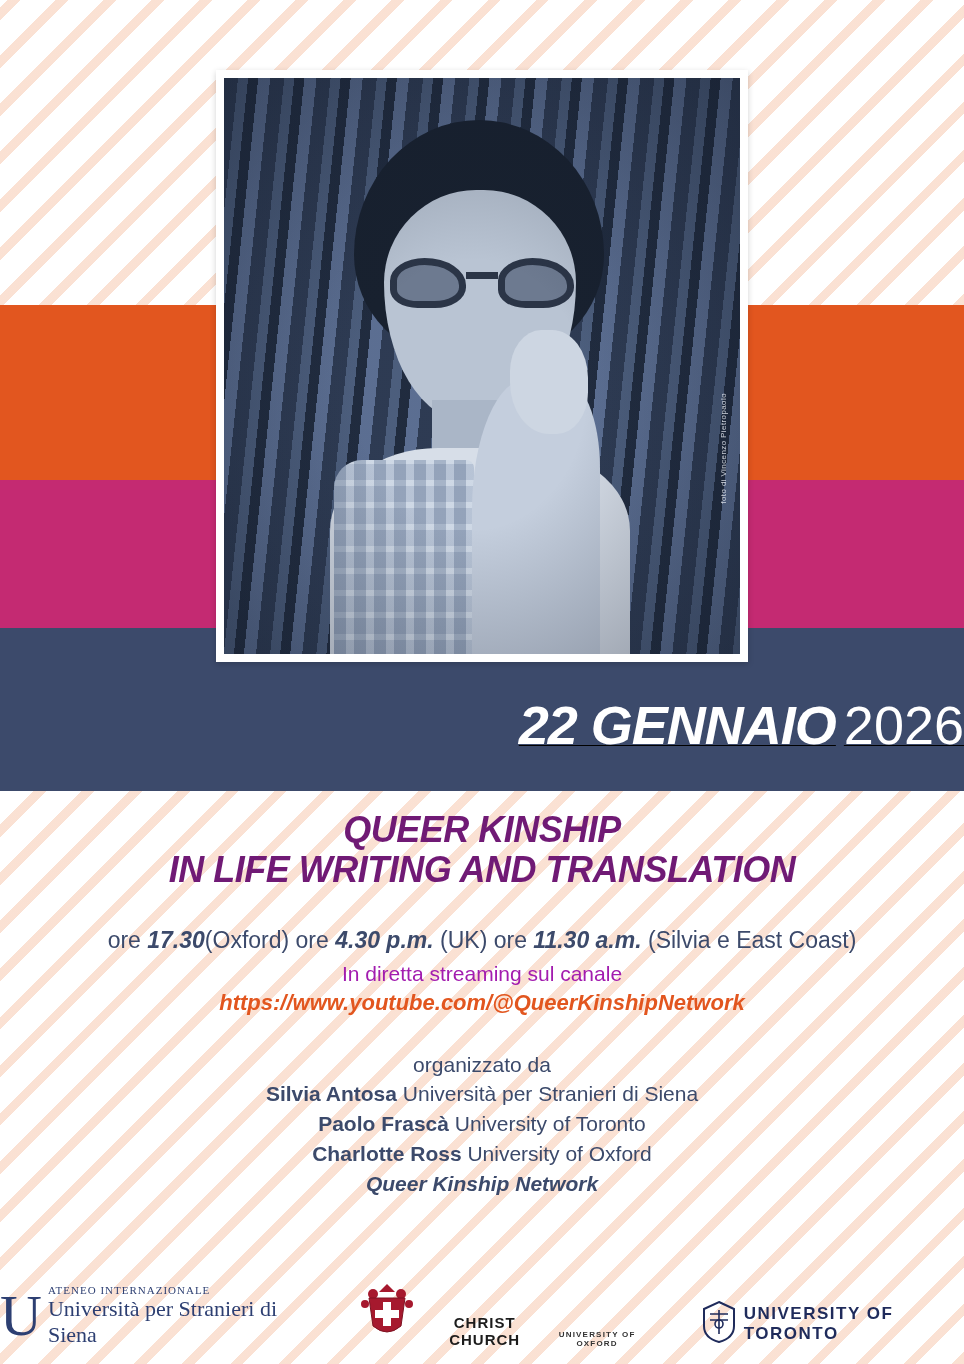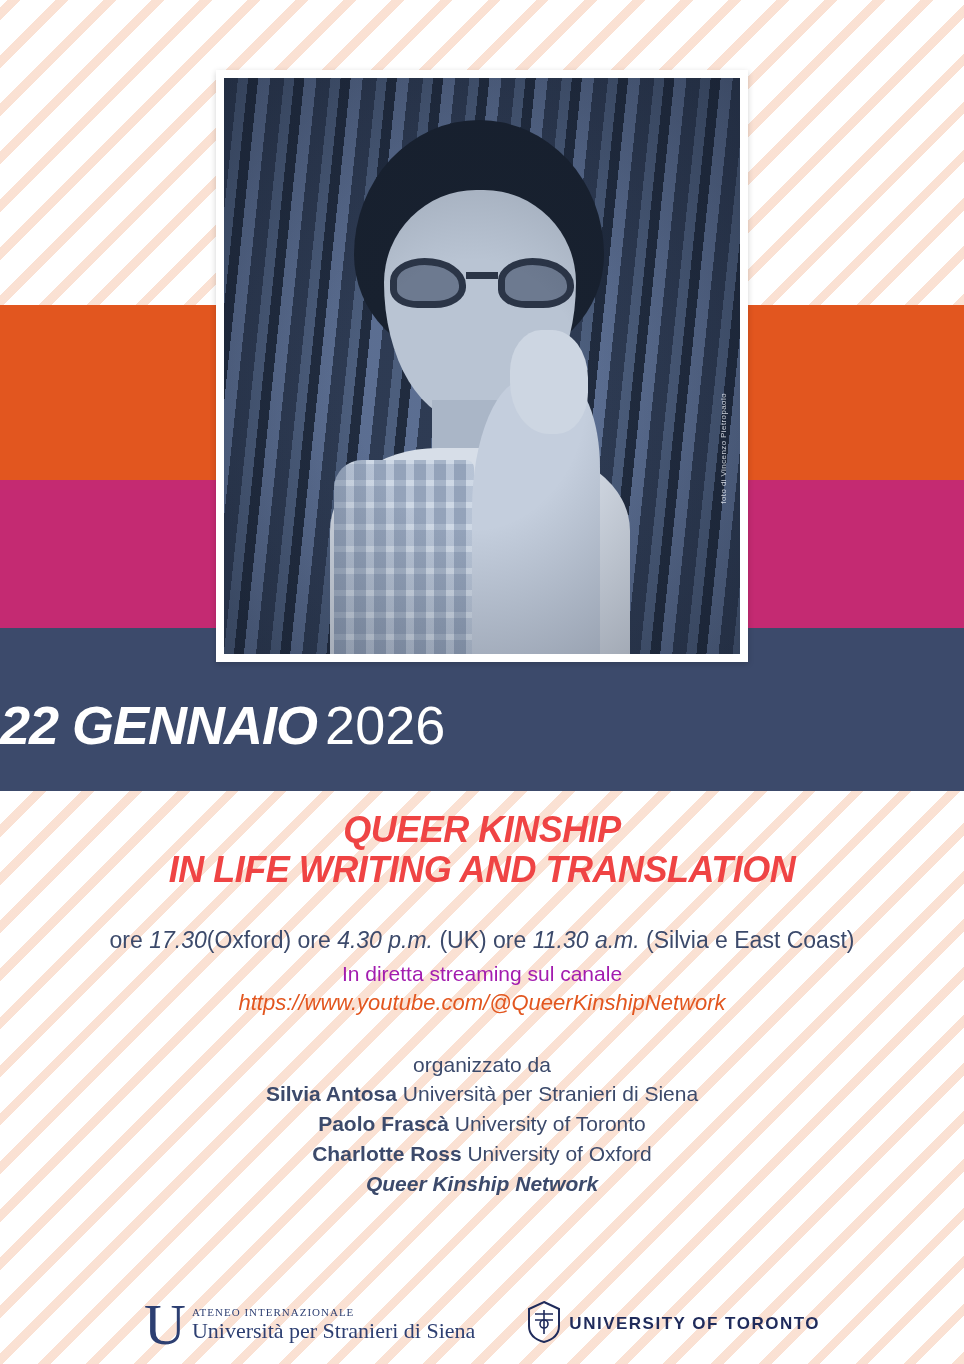--- a/index.html
+++ b/index.html
@@ -197,22 +197,23 @@
     font-size: 8px;
     letter-spacing: 0.4px;
     opacity: 0.85;
   }
   
   .date-line {
     position: absolute;
     left: 0;
     top: 694px;
     width: 100%;
-    text-align: left;
+    text-align: right;
     white-space: nowrap;
+    text-decoration: underline;
   }
   .date-day {
     color: #ffffff;
     font-size: 54px;
     font-weight: bold;
     font-style: italic;
     letter-spacing: -1px;
     font-family: "Liberation Sans", sans-serif;
   }
   .date-year {
@@ -232,46 +233,46 @@
   }
   .speaker {
     color: #3c4a6b;
     font-size: 23px;
     font-weight: bold;
     font-style: italic;
     letter-spacing: 0.5px;
     margin-bottom: 16px;
   }
   .title {
-    color: #ef4444;
+    color: #701a75;
     font-size: 36px;
     font-weight: bold;
     font-style: italic;
     line-height: 1.12;
     letter-spacing: -0.5px;
     padding: 0 50px;
   }
   .times {
     margin-top: 36px;
     color: #3c4a6b;
     font-size: 23px;
     font-weight: 300;
   }
-  .times b { font-weight: normal; font-style: italic; }
+  .times b { font-weight: bold; font-style: italic; }
   .streaming {
     margin-top: 8px;
     color: #a21caf;
     font-size: 21px;
     font-weight: 300;
   }
   .url {
     margin-top: 4px;
     color: #e2561f;
     font-size: 22px;
-    font-weight: normal;
+    font-weight: bold;
     font-style: italic;
     text-align: center;
   }
   .organizers {
     margin-top: 34px;
     color: #3c4a6b;
     font-size: 21px;
     font-weight: 300;
     line-height: 1.42;
   }
@@ -411,20 +412,36 @@
   <div class="logos">
 
     <div class="logo logo-siena">
       <div class="mark">U</div>
       <div>
         <div class="txt-top">ATENEO INTERNAZIONALE</div>
         <div class="txt-main">Università per Stranieri di Siena</div>
       </div>
     </div>
 
+    <div class="logo logo-cc">
+      <div class="crest">
+        <svg width="76" height="62" viewBox="0 0 76 62" xmlns="http://www.w3.org/2000/svg">
+          <path d="M38 4 L30 12 L46 12 Z" fill="#a6192e"></path>
+          <circle cx="24" cy="14" r="5" fill="#a6192e"></circle>
+          <circle cx="52" cy="14" r="5" fill="#a6192e"></circle>
+          <circle cx="16" cy="24" r="4" fill="#a6192e"></circle>
+          <circle cx="60" cy="24" r="4" fill="#a6192e"></circle>
+          <path d="M20 18 H56 L52 46 Q38 58 24 46 Z" fill="#a6192e" stroke="#7d1322" stroke-width="1"></path>
+          <rect x="34" y="22" width="8" height="24" fill="#ffffff"></rect>
+          <rect x="26" y="30" width="24" height="8" fill="#ffffff"></rect>
+        </svg>
+      </div>
+      <div class="cc-name">CHRIST CHURCH</div>
+      <div class="cc-sub">UNIVERSITY OF OXFORD</div>
+    </div>
 
     <div class="logo logo-utoronto">
       <div>
         <svg width="34" height="44" viewBox="0 0 34 44" xmlns="http://www.w3.org/2000/svg">
           <path d="M17 2 L32 9 V26 Q32 38 17 42 Q2 38 2 26 V9 Z" fill="none" stroke="#1f2b5b" stroke-width="2"></path>
           <path d="M8 14 H26 M8 20 H26 M17 10 V34" stroke="#1f2b5b" stroke-width="1.6"></path>
           <circle cx="17" cy="24" r="4" fill="none" stroke="#1f2b5b" stroke-width="1.6"></circle>
         </svg>
       </div>
       <div>

